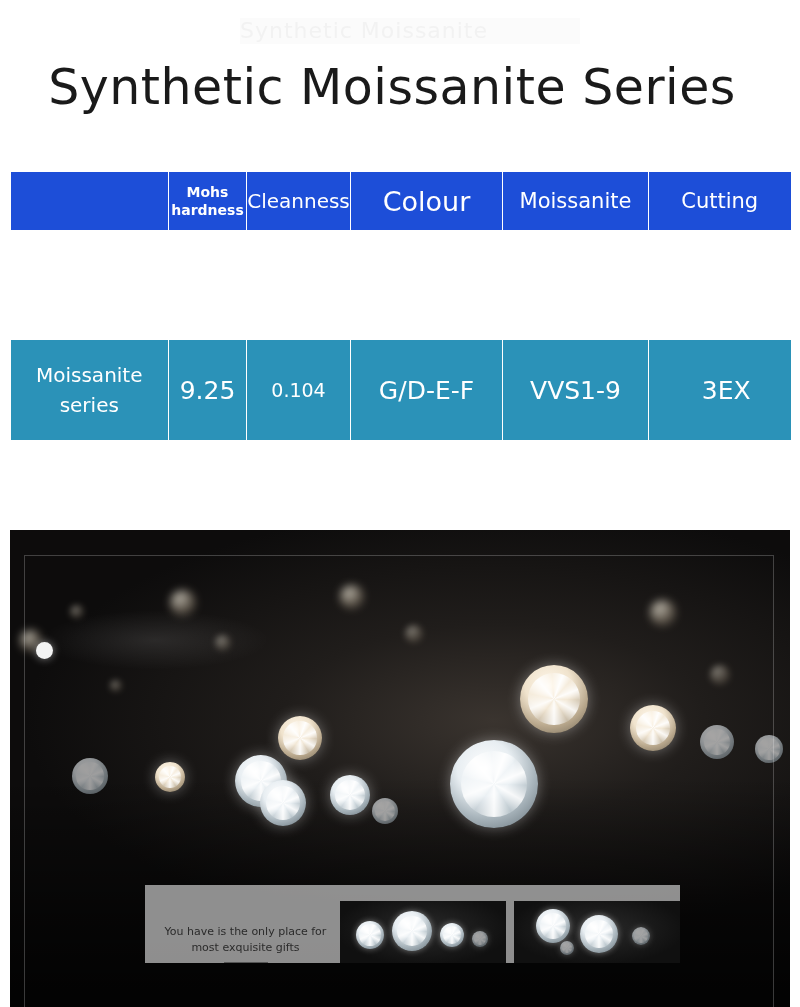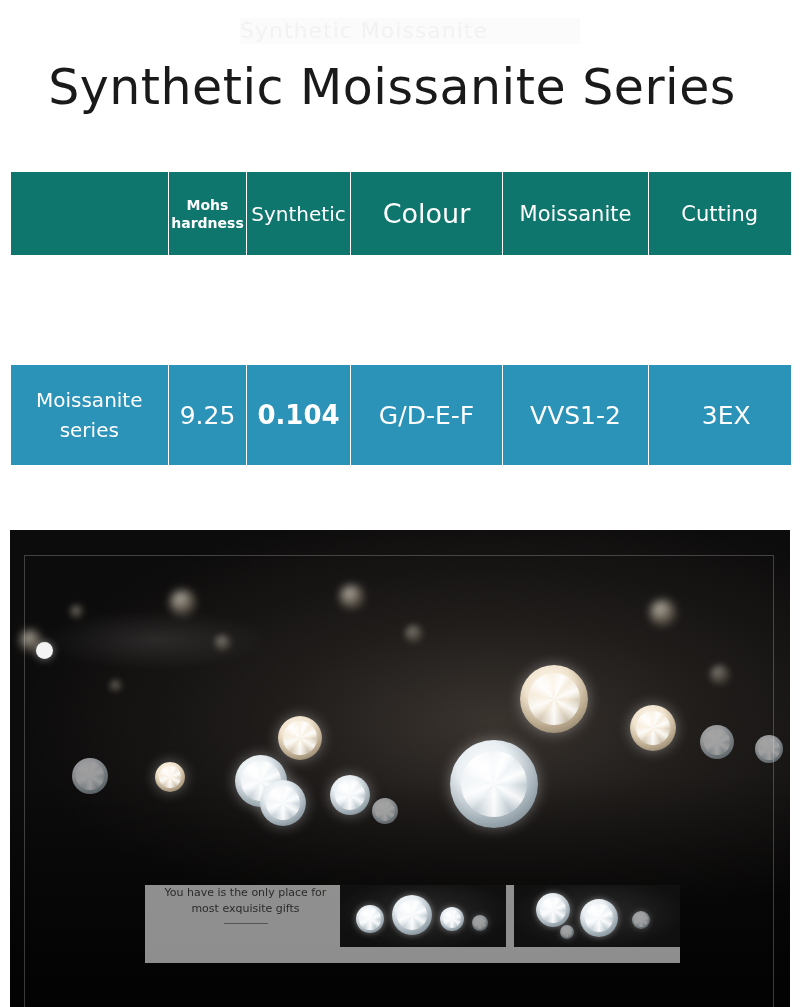--- a/index.html
+++ b/index.html
@@ -61,23 +61,23 @@
     table-layout: fixed;
   }
   .spec-table td {
     padding: 0;
     margin: 0;
     vertical-align: middle;
     text-align: center;
   }
   
   .hdr-row td {
-    background: #0f766e;
+    background: #1d4ed8;
     color: #ffffff;
-    height: 83px;
+    height: 58px;
     border-right: 1px solid #ffffff;
   }
   .hdr-row td:last-child { border-right: none; }
   .hdr-blank { }
   .hdr-mohs {
     font-size: 14px;
     font-weight: bold;
     line-height: 18px;
   }
   .hdr-disp { font-size: 20px; }
@@ -100,21 +100,21 @@
     height: 100px;
     border-right: 1px solid #ffffff;
   }
   .data-row td:last-child { border-right: none; padding-left: 13px; }
   .cell-name {
     font-size: 20px;
     line-height: 30px;
     padding: 0 6px;
   }
   .cell-mohs { font-size: 25px; }
-  .cell-disp { font-size: 26px; font-weight: bold; }
+  .cell-disp { font-size: 19px; }
   .cell-colour { font-size: 25px; }
   .cell-clean { font-size: 25px; }
   .cell-cut { font-size: 25px; }
 
   
   .photo {
     position: absolute;
     left: 10px;
     top: 530px;
     width: 780px;
@@ -184,21 +184,21 @@
 
   
   .caption-panel {
     position: absolute;
     left: 135px;
     top: 355px;
     width: 535px;
     height: 78px;
     background: rgba(182,182,182,0.78);
     display: flex;
-    align-items: flex-start;
+    align-items: flex-end;
   }
   .caption-text {
     width: 175px;
     padding-left: 14px;
     color: #2b2b2b;
     font-size: 11px;
     line-height: 16px;
     text-align: center;
   }
   .caption-rule {
@@ -235,42 +235,42 @@
     <col style="width:146px">
     <col style="width:142px">
   </colgroup>
   <tbody>
     <tr class="hdr-row">
       <td class="hdr-blank"></td>
       <td class="hdr-mohs">
         <div>Mohs</div>
         <div>hardness</div>
       </td>
-      <td class="hdr-disp">Synthetic</td>
+      <td class="hdr-disp">Cleanness</td>
       <td class="hdr-colour">Colour</td>
       <td class="hdr-clean">Moissanite</td>
       <td class="hdr-cut">Cutting</td>
     </tr>
     <tr class="blank-row">
       <td></td>
       <td></td>
       <td></td>
       <td></td>
       <td></td>
       <td></td>
     </tr>
     <tr class="data-row">
       <td class="cell-name">
         <div>Moissanite</div>
         <div>series</div>
       </td>
       <td class="cell-mohs">9.25</td>
       <td class="cell-disp">0.104</td>
       <td class="cell-colour">G/D-E-F</td>
-      <td class="cell-clean">VVS1-2</td>
+      <td class="cell-clean">VVS1-9</td>
       <td class="cell-cut">3EX</td>
     </tr>
   </tbody>
 </table>
 
 <div class="photo">
   <div class="photo-floor"></div>
 
   <div class="bokeh soft" style="left:10px; top:100px; width:22px; height:22px;"></div>
   <div class="bokeh dim" style="left:60px; top:75px; width:14px; height:14px;"></div>

